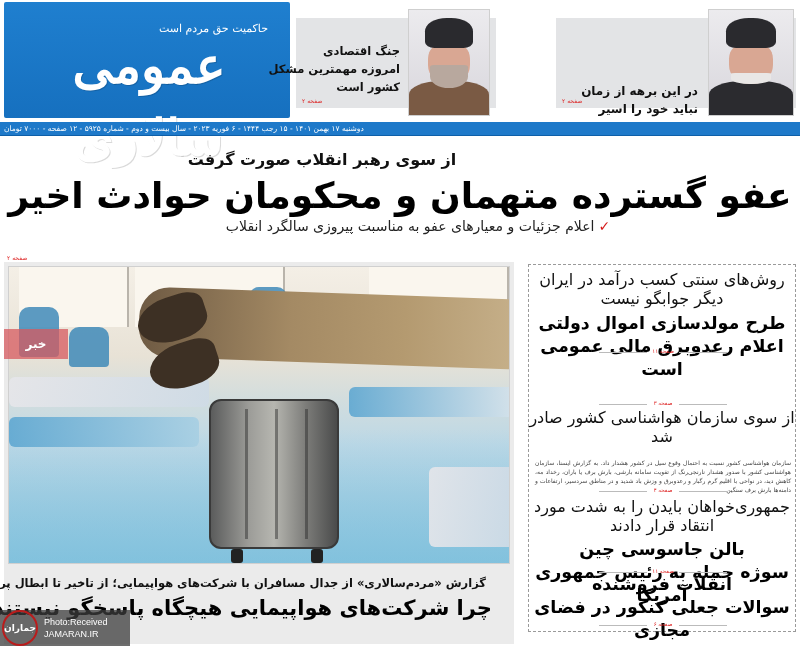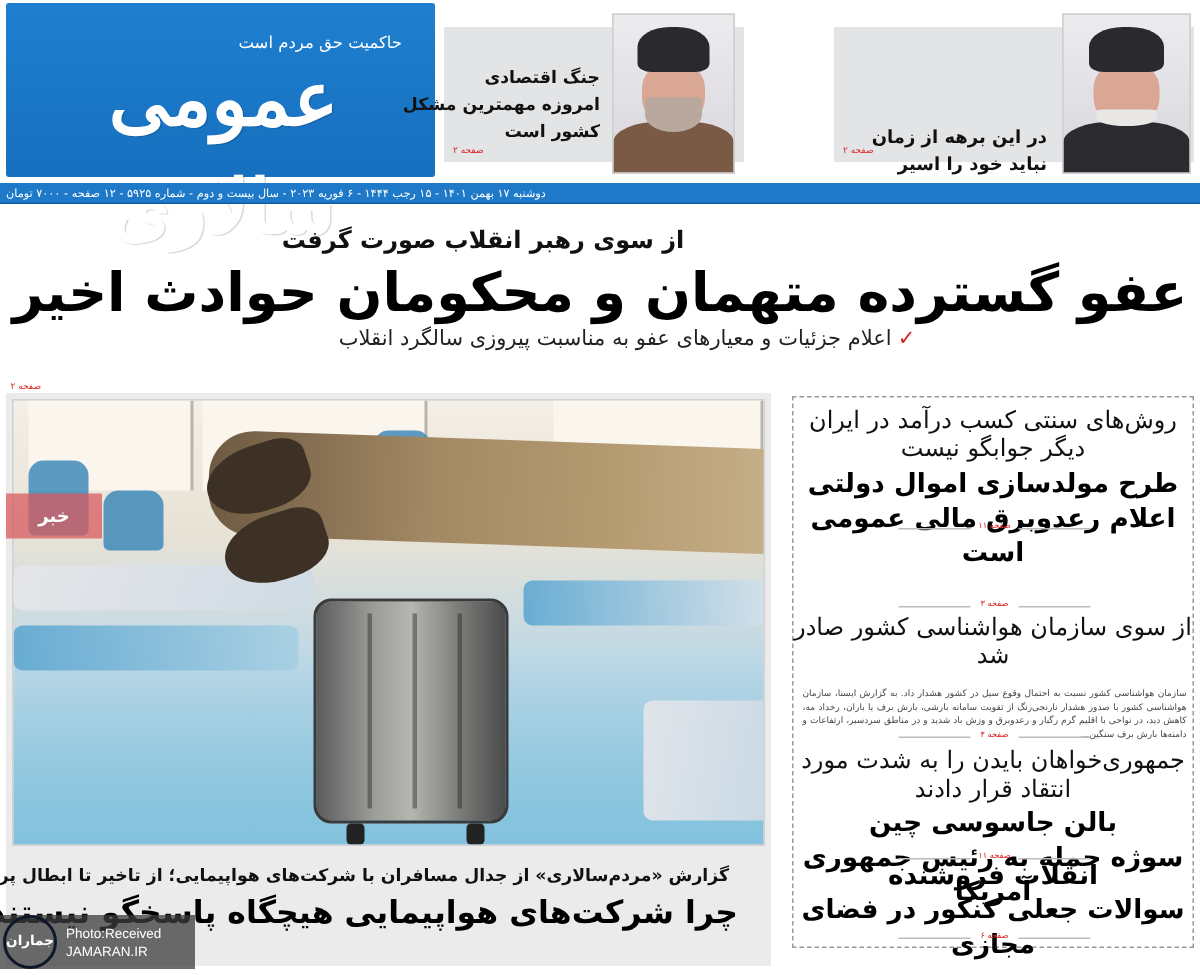--- a/index.html
+++ b/index.html
@@ -123,21 +123,21 @@
     position: absolute; right: 22px; top: 26px; direction: rtl; font-weight: bold;
     font-size: 21px; color: #000; white-space: nowrap; letter-spacing: -0.5px;
   }
 
   
   .watermark {
     position: absolute; left: 0; top: 610px; width: 130px; height: 36px;
     background: rgba(60,60,60,0.75); display: flex; align-items: center;
   }
   .watermark .wm-logo {
-    width: 36px; height: 36px; border-radius: 50%; border: 2px solid #0f172a;
+    width: 36px; height: 36px; border-radius: 50%; border: 2px solid #b91c1c;
     margin-left: 2px; display:flex; align-items:center; justify-content:center;
     color:#fff; font-size: 9px; font-weight: bold; direction: rtl;
   }
   .watermark .wm-text { color: #fff; font-size: 9px; line-height: 12px; margin-left: 6px; font-family:"Liberation Sans", sans-serif; }
 
   
   .sidebox {
     position: absolute; left: 528px; top: 264px; width: 268px; height: 368px;
     border: 1.5px dashed #9a9a9a; background: #fff;
   }

